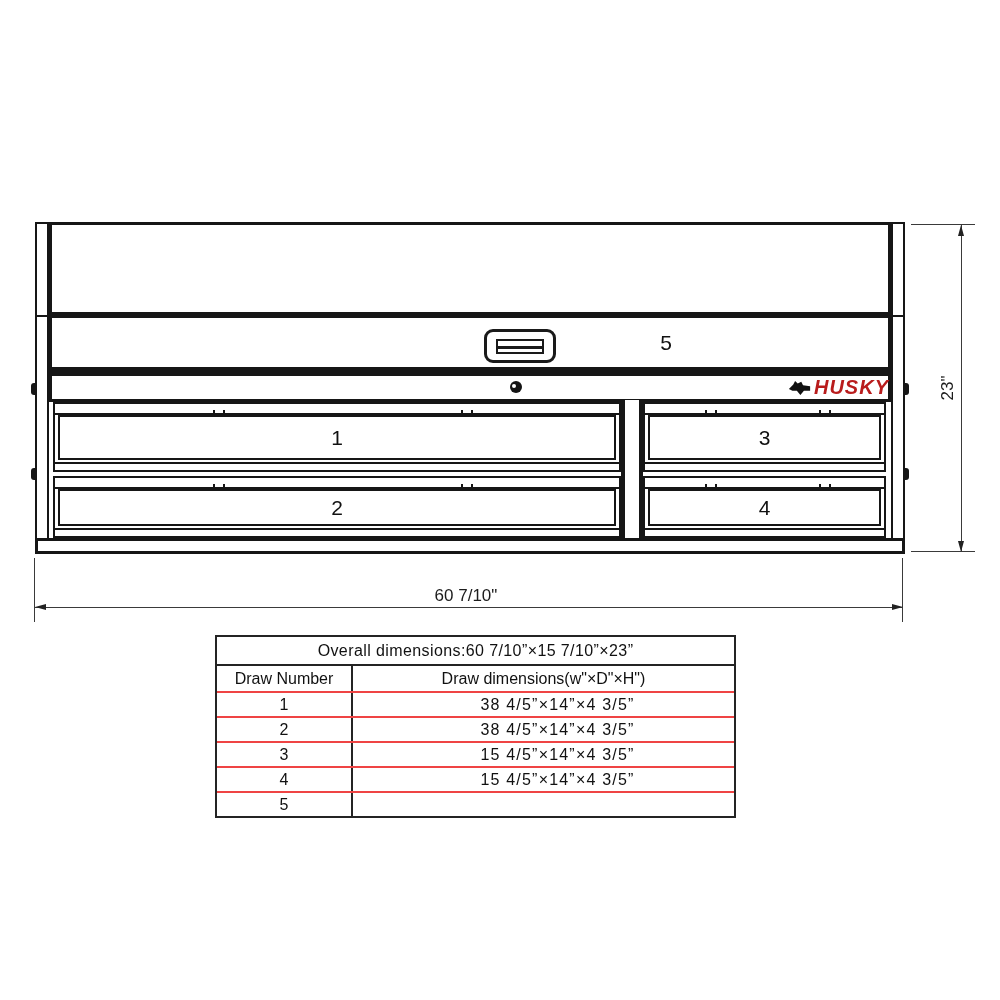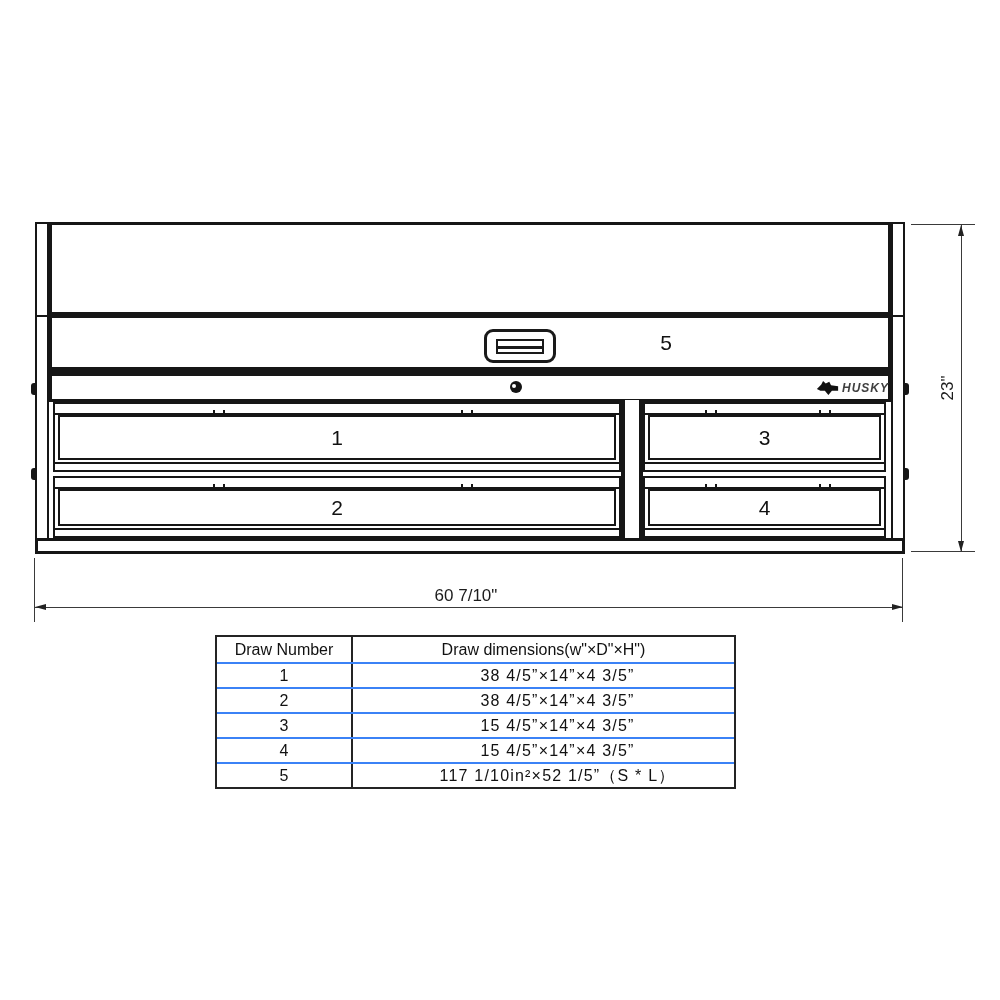--- a/index.html
+++ b/index.html
@@ -16,42 +16,42 @@
   .row5{background:#fff;border:3px solid #161616;border-bottom:6px solid #161616;}
   .huskyband{background:#fff;border:3px solid #161616;}
   .handle{left:432px;top:11px;width:72px;height:34px;border:3px solid #1a1a1a;border-radius:9px;background:#fff;}
   .handle-inner{left:9px;top:7px;width:48px;height:15px;border:2px solid #1a1a1a;background:#fff;}
   .handle-bar{left:0;right:0;top:5px;height:3px;background:#1a1a1a;}
   .num{font-size:21px;color:#111;}
   .lbl5{left:601px;top:13px;width:26px;text-align:center;}
   .lock{left:458px;top:5px;width:12px;height:12px;border-radius:50%;background:#141414;}
   .lock-dot{left:2px;top:3px;width:4px;height:4px;border-radius:50%;background:#fff;}
   .logo{left:711px;top:2px;width:126px;height:19px;display:flex;align-items:center;justify-content:flex-end;gap:3px;}
-  .logotext{font-size:12px;font-weight:900;font-style:italic;letter-spacing:1px;color:#404040;transform:scaleY(1.05);}
+  .logotext{font-size:20px;font-weight:900;font-style:italic;letter-spacing:1px;color:#b91c1c;transform:scaleY(1.05);}
   .cell{background:#fff;border:2px solid #161616;display:flex;flex-direction:column;}
   .rail-t{position:relative;height:9px;border-bottom:2px solid #161616;}
   .rail-b{position:relative;height:6px;border-top:2px solid #161616;margin-top:2px;}
   .tick{position:absolute;bottom:-2px;width:8px;height:5px;border-left:2px solid #161616;border-right:2px solid #161616;}
   .face{flex:1;border:2px solid #161616;margin:0 3px;display:flex;align-items:center;justify-content:center;background:#fff;}
   .divider{background:#fff;border-left:4px solid #161616;border-right:4px solid #161616;z-index:3;}
   .base{background:#fff;border:3px solid #161616;z-index:2;}
 
   
   .dline{background:#3a3a3a;}
   .arr{width:0;height:0;}
   .arr-l{border-top:3px solid transparent;border-bottom:3px solid transparent;border-right:11px solid #222;}
   .arr-r{border-top:3px solid transparent;border-bottom:3px solid transparent;border-left:11px solid #222;}
   .arr-u{border-left:3px solid transparent;border-right:3px solid transparent;border-bottom:11px solid #222;}
   .arr-d{border-left:3px solid transparent;border-right:3px solid transparent;border-top:11px solid #222;}
   .dimlabel{font-size:17px;color:#1c1c1c;text-align:center;}
 
   
   .spec-table{left:215px;top:635px;width:521px;border:2px solid #242424;background:#fff;font-size:16px;}
   .t-overall{height:27px;line-height:27px;text-align:center;border-bottom:2px solid #242424;letter-spacing:.4px;}
-  .t-flex{display:flex;border-bottom:2px solid #3b82f6;}
+  .t-flex{display:flex;border-bottom:2px solid #ef4444;}
   .t-flex:last-child{border-bottom:none;}
   .t-head{height:25px;line-height:25px;}
   .t-row{height:23px;line-height:23px;}
   .t-c1{width:134px;border-right:2px solid #242424;text-align:center;}
   .t-c2{flex:1;text-align:center;}
   .t-dims{letter-spacing:1.2px;margin-left:28px;}
 </style>
 </head>
 <body>
 
@@ -150,20 +150,21 @@
   <div class="abs dimlabel" style="left:406px;top:586px;width:120px;">60 7/10"</div>
 
   <div class="abs dline" style="left:911px;top:224px;width:64px;height:1px;"></div>
   <div class="abs dline" style="left:911px;top:551px;width:64px;height:1px;"></div>
   <div class="abs dline" style="left:961px;top:225px;width:1px;height:327px;"></div>
   <div class="abs arr arr-u" style="left:958px;top:225px;"></div>
   <div class="abs arr arr-d" style="left:958px;top:541px;"></div>
   <div class="abs dimlabel" style="left:926px;top:377px;width:44px;height:22px;line-height:22px;transform:rotate(-90deg);">23"</div>
 
   <div class="abs spec-table">
+    <div class="t-overall">Overall dimensions:60 7/10”×15 7/10”×23”</div>
     <div class="t-flex t-head">
       <div class="t-c1">Draw Number</div>
       <div class="t-c2">Draw dimensions(w"×D"×H")</div>
     </div>
     <div class="t-flex t-row">
       <div class="t-c1">1</div>
       <div class="t-c2 t-dims">38 4/5”×14”×4 3/5”</div>
     </div>
     <div class="t-flex t-row">
       <div class="t-c1">2</div>
@@ -172,17 +173,16 @@
     <div class="t-flex t-row">
       <div class="t-c1">3</div>
       <div class="t-c2 t-dims">15 4/5”×14”×4 3/5”</div>
     </div>
     <div class="t-flex t-row">
       <div class="t-c1">4</div>
       <div class="t-c2 t-dims">15 4/5”×14”×4 3/5”</div>
     </div>
     <div class="t-flex t-row">
       <div class="t-c1">5</div>
-      <div class="t-c2 t-dims">117 1/10in²×52 1/5”（S * L）</div>
     </div>
   </div>
 
 </div>
 
 </body></html>

